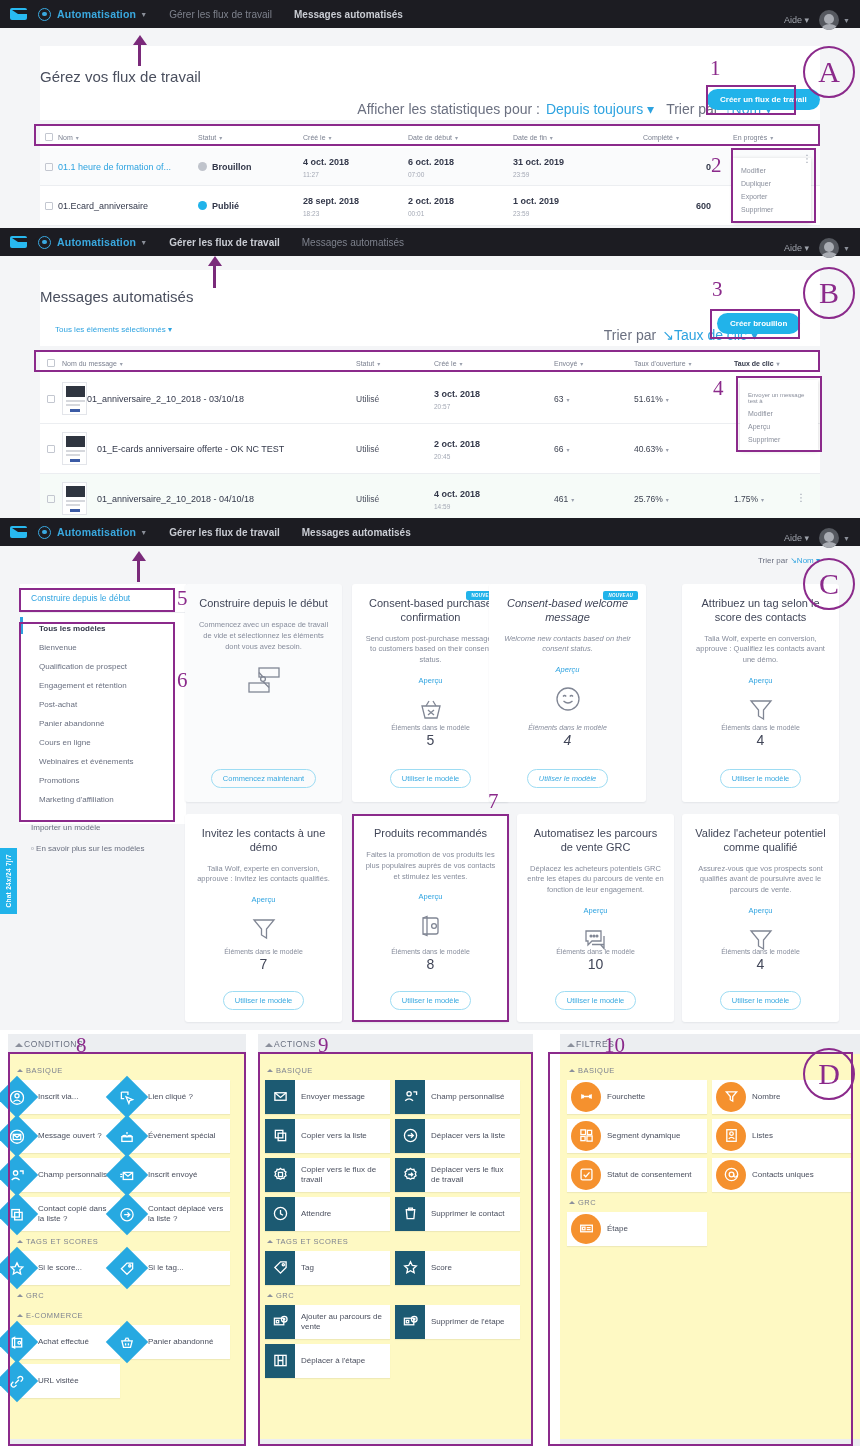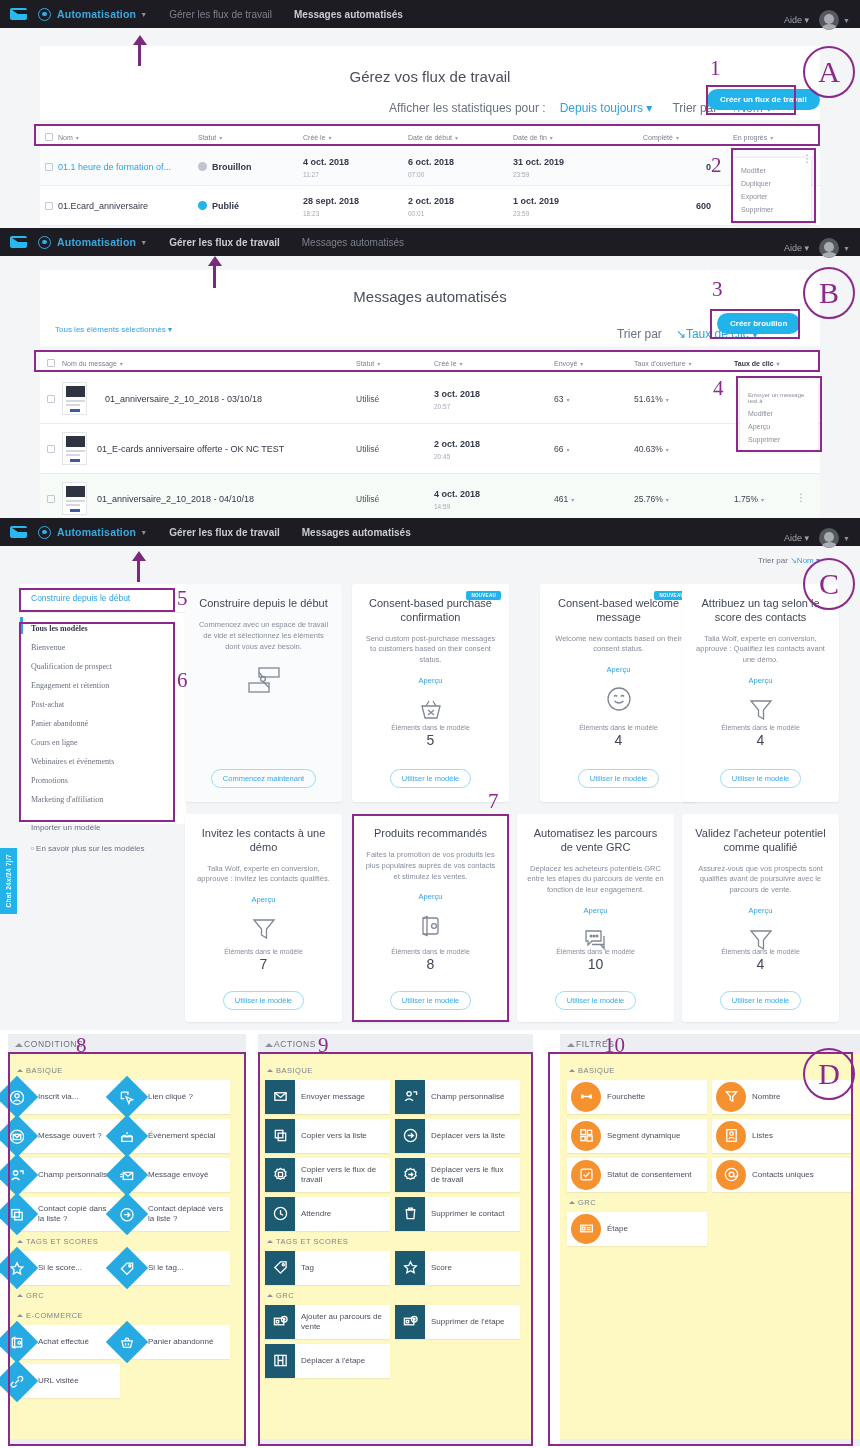--- a/index.html
+++ b/index.html
@@ -23,22 +23,22 @@
   .nav .link { color:#c9ccd3; font-size:10px; margin-left:22px; font-weight:bold; }
   .nav .link.dim { color:#7d818c; font-weight:normal;}
   .nav .right { position:absolute; right:10px; top:12px; height:16px; display:flex; align-items:center;justify-content:center;}
   .nav .aide { color:#9fa3ac; font-size:9px; margin-right:10px;}
   .nav .avatar { width:20px; height:20px; border-radius:50%; background:#55585f; position:relative; overflow:hidden;}
   .nav .avatar:after{content:"";position:absolute;left:5px;top:3.5px;width:10px;height:10px;border-radius:50%;background:#a9acb3;}
   .nav .avatar:before{content:"";position:absolute;left:1.5px;top:14px;width:17px;height:12px;border-radius:50% 50% 0 0;background:#a9acb3;}
 
   
   .sheet { background:#fff; }
-  .page-title { text-align:center; font-size:15px; color:#4a4f5e; font-weight:normal; }
-  .toolbar { display:flex; align-items:center; justify-content:flex-end; font-size:12px; color:#6b7080; gap:14px; padding-right:48px;}
+  .page-title { text-align:left; font-size:15px; color:#4a4f5e; font-weight:normal; }
+  .toolbar { display:flex; align-items:center; justify-content:flex-end; font-size:14px; color:#6b7080; gap:6px; padding-right:48px;}
   .toolbar .lnk { color:#2ea3e0; }
   .btn-blue {
     background:#21b3ea; color:#fff; border-radius:13px; font-size:8px; font-weight:bold;
     padding:6px 13px; white-space:nowrap; display:inline-block;
   }
 
   
   .thead { display:flex; align-items:center; height:22px; font-size:7px; color:#7b8090; background:#fff; }
   .trow  { display:flex; align-items:center; background:#fff; border-bottom:1px solid #eceef1; }
   .cbox { width:8px; height:8px; border:1px solid #c3c7d0; border-radius:1px; flex:0 0 auto; }
@@ -55,21 +55,21 @@
   .letter { position:absolute; width:52px; height:52px; border-radius:50%; border:2.5px solid #8b2a8b;
             color:#8b2a8b; font-size:30px; font-family:"Liberation Serif", serif;
             display:flex; align-items:center; justify-content:center; background:rgba(255,255,255,.0);}
   .arrow { position:absolute; width:3px; background:#7a2a7a; }
   .arrow:after{ content:""; position:absolute; left:-5.5px; top:-9px; border-left:7px solid transparent;
       border-right:7px solid transparent; border-bottom:10px solid #7a2a7a; }
 
   
   .tpl-side { background:#fff; width:166px; }
   .tpl-side .top { padding:9px 11px; font-size:8.5px; color:#2ea3e0; }
-  .tpl-side .list { padding:6px 0 8px 0; position:relative;font-family:Liberation Serif, serif; }
+  .tpl-side .list { padding:6px 0 8px 8px; position:relative; }
   .tpl-side .it { padding:5px 11px; font-size:8px; color:#6a7080; }
   .tpl-side .it.act { font-weight:bold; color:#33384a; }
   .tpl-side .bar { position:absolute; left:0; top:4px; width:2.5px; height:17px; background:#2ea3e0;}
   .tpl-side .foot { padding:6px 11px; font-size:8px; color:#6a7080; }
 
   .card { background:#fff; border-radius:3px; box-shadow:0 1px 2px rgba(20,30,60,.07); position:relative;
           padding:13px 10px 12px; text-align:center; }
   .card h4 { font-size:11px; color:#414658; font-weight:normal; line-height:1.25; }
   .card p { font-size:7.5px; color:#878d9c; line-height:1.45; margin-top:9px;}
   .card .apercu { font-size:7.5px; color:#2ea3e0; margin-top:10px; }
@@ -236,21 +236,21 @@
     <span style="width:80px"><span>Envoyé</span><span class="sortcar">▾</span></span>
     <span style="width:100px"><span>Taux d'ouverture</span><span class="sortcar">▾</span></span>
     <span style="width:80px;font-weight:bold;color:#33384a"><span>Taux de clic</span><span class="sortcar">▾</span></span>
   </div>
 
   <div style="position:absolute;left:40px;top:146px;width:780px;">
     <div class="trow" style="height:50px;">
       <span style="width:22px;display:flex;justify-content:center">
           <span class="cbox"></span>
         </span>
-      <span style="width:294px;display:flex;align-items:center;gap:18px">
+      <span style="width:294px;display:flex;align-items:center;gap:0">
         <span style="width:25px;height:33px;background:#fff;border:1px solid #e3e5ea;display:block;position:relative">
           <span style="position:absolute;left:3px;top:3px;width:19px;height:11px;background:#2f3540;display:block"></span>
           <span style="position:absolute;left:3px;top:17px;width:19px;height:1.5px;background:#d6d8dd;display:block"></span>
           <span style="position:absolute;left:3px;top:21px;width:14px;height:1.5px;background:#d6d8dd;display:block"></span>
           <span style="position:absolute;left:7px;top:26px;width:10px;height:3px;background:#3b5ba5;display:block"></span>
         </span>
         <span style="font-size:9px;color:#33384a">01_anniversaire_2_10_2018 - 03/10/18</span>
       </span>
       <span style="width:78px;font-size:8.5px;color:#4a4f5e">Utilisé</span>
       <span style="width:120px"><span class="bold2">3 oct. 2018</span><br><span class="sub">20:57</span></span>
@@ -385,21 +385,21 @@
           <path d="M10 12 l6 5 M16 12 l-6 5"></path>
         </svg>
     </div>
     <div style="position:absolute;left:0;right:0;bottom:54px;">
         <div class="cnt-l">Éléments dans le modèle</div>
         <div class="cnt-n">5</div>
       </div>
     <div style="position:absolute;left:0;right:0;bottom:14px;text-align:center"><span class="useb">Utiliser le modèle</span></div>
   </div>
 
-  <div class="card" style="position:absolute;left:540px;top:66px;width:157px;height:218px;">
+  <div class="card" style="position:absolute;left:489px;top:66px;width:157px;height:218px;font-style:italic;">
     <div class="badge">NOUVEAU</div>
     <h4>Consent-based welcome message</h4>
     <p>Welcome new contacts based on their consent status.</p>
     <div class="apercu">Aperçu</div>
     <div class="ic">
       <svg width="26" height="26" viewBox="0 0 26 26">
           <circle cx="13" cy="13" r="11"></circle>
           <path d="M8 10.5 q1.6 -2 3.2 0 M14.8 10.5 q1.6 -2 3.2 0"></path>
           <path d="M8.5 15 q4.5 4 9 0"></path>
         </svg>
@@ -580,21 +580,21 @@
       <div class="tile" style="width:105px">
           <span class="dia">
             <span class="g gi">
               <svg width="15" height="15" viewBox="0 0 16 16">
                 <rect x="4" y="4.5" width="10" height="7.5"></rect>
                 <path d="M4 4.5 l5 4 5 -4"></path>
                 <path d="M.8 6.5 h2.2 M.8 9 h2.2"></path>
               </svg>
             </span>
           </span>
-          <span class="lbl">Message envoyé</span>
+          <span class="lbl">Inscrit envoyé</span>
         </div>
       <div class="tile" style="width:105px">
           <span class="dia">
             <span class="g gi">
               <svg width="15" height="15" viewBox="0 0 16 16">
                 <rect x="2.5" y="2.5" width="8" height="8"></rect>
                 <rect x="5.5" y="5.5" width="8" height="8"></rect>
               </svg>
             </span>
           </span>

